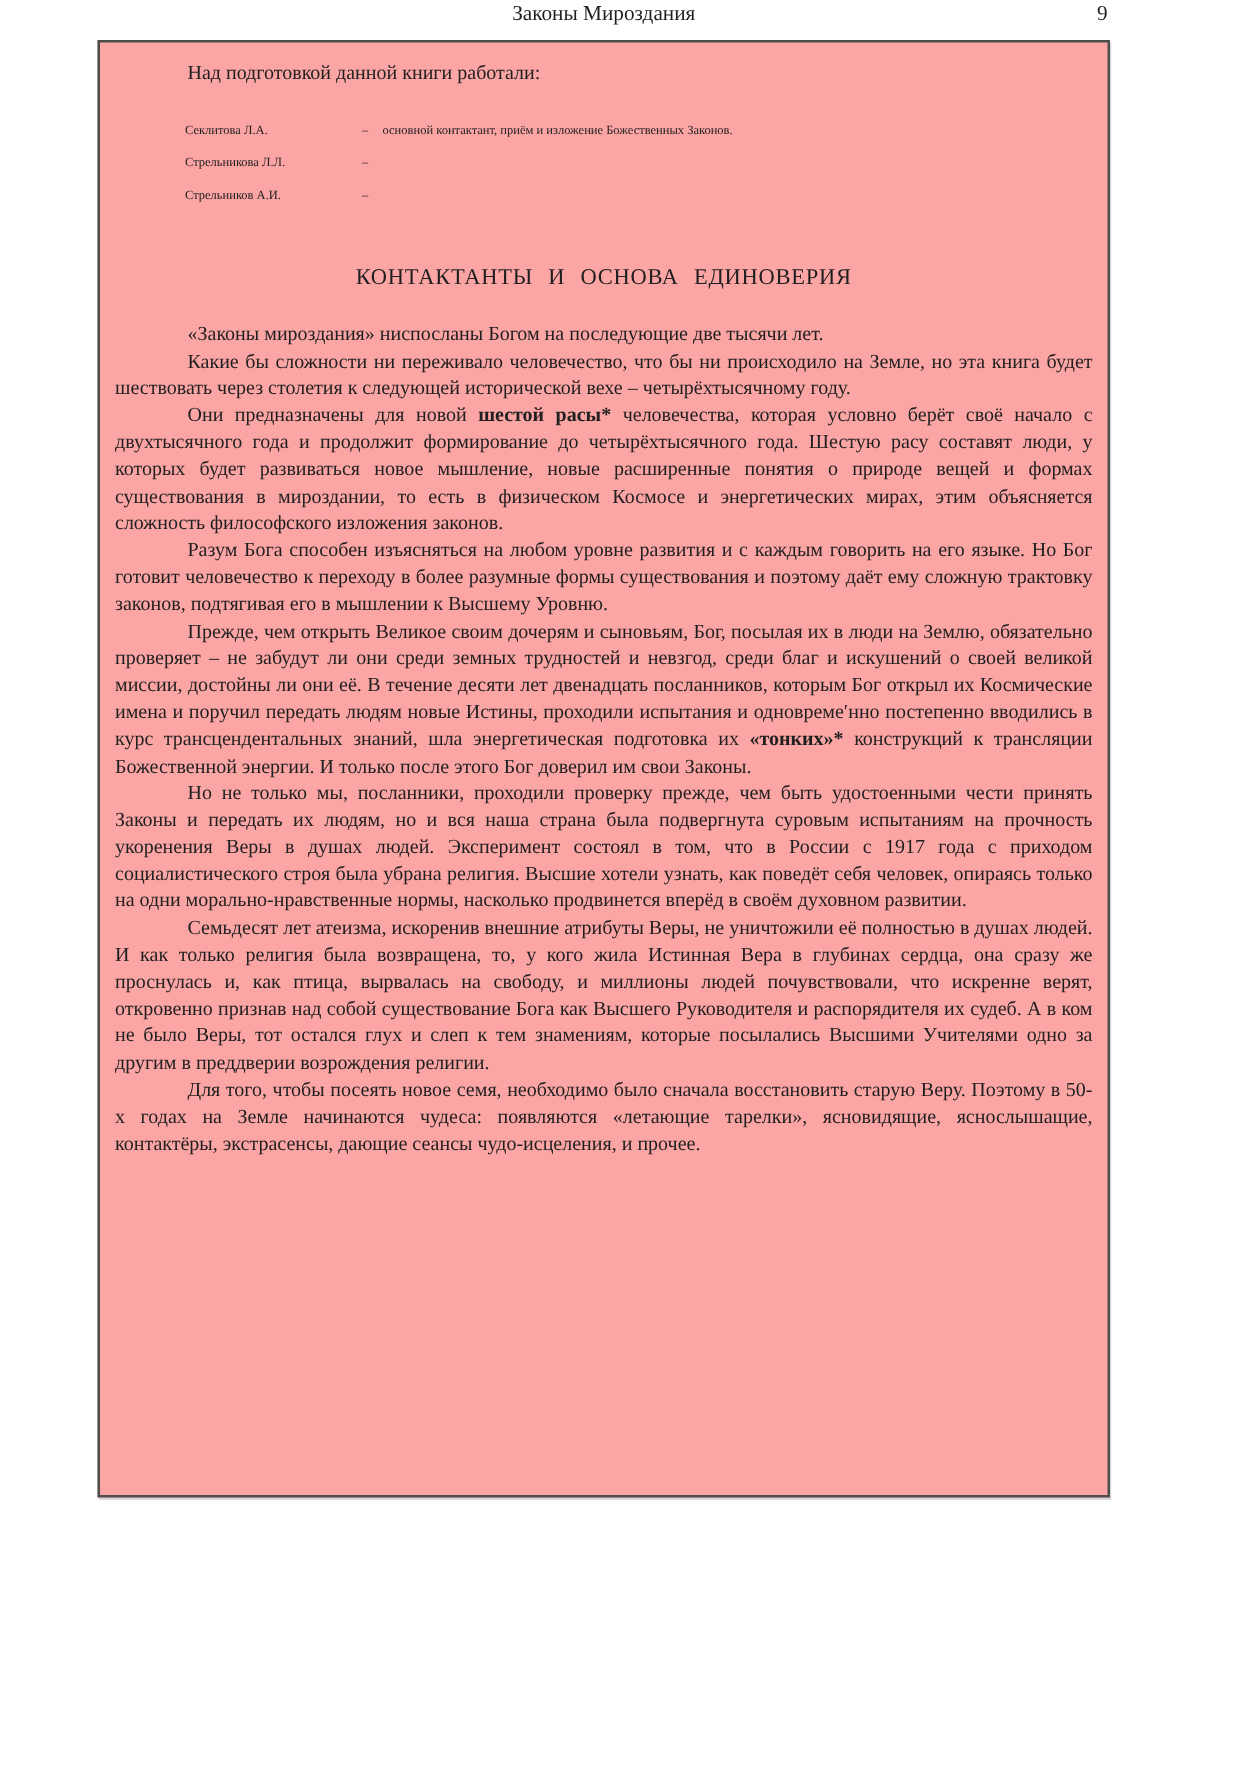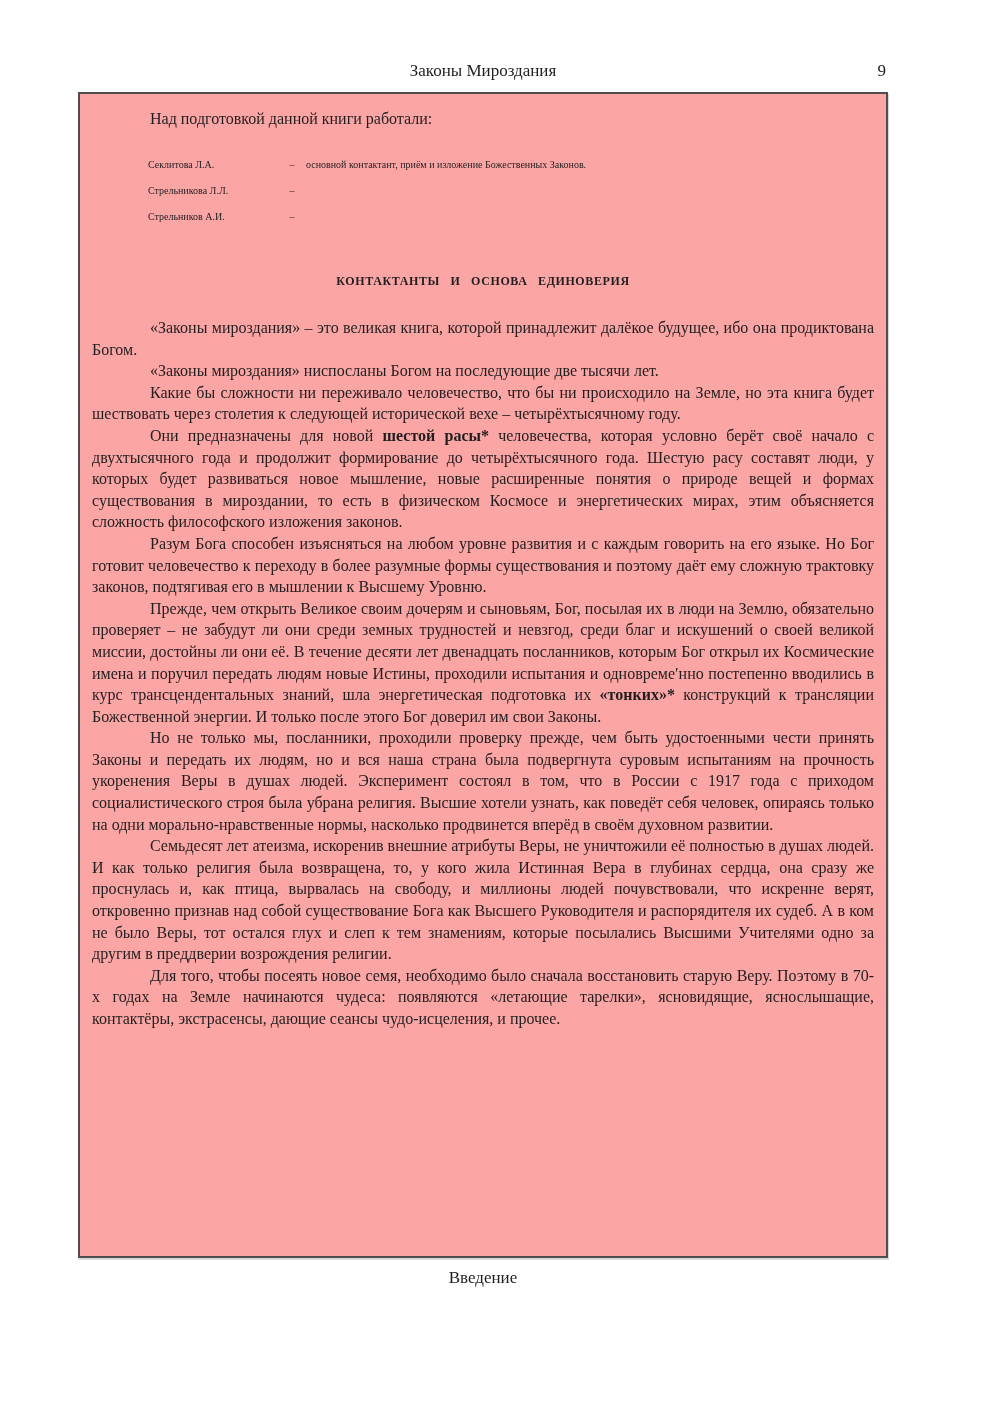--- a/index.html
+++ b/index.html
@@ -11,21 +11,20 @@
     width: 1000px;
     height: 1415px;
     font-family: "Liberation Serif", "DejaVu Serif", serif;
     color: #1f1f1f;
     position: relative;
     overflow: hidden;
   }
   .page {
     width: 948px;
     min-height: 1415px;
-    padding-top: 60px;
     box-sizing: border-box;
   }
   .running-header {
     position: relative;
     width: 810px;
     margin-left: 78px;
     height: 24px;
     font-size: 17px;
     line-height: 22px;
   }
@@ -73,22 +72,22 @@
     line-height: 21.6px;
     text-align: justify;
     text-indent: 58px;
   }
   .announcement {
     margin-top: 30px;
   }
   .section-heading {
     margin: 40px 0 25px 0;
     text-align: center;
-    font-size: 12px;
-    font-weight: bold;
+    font-size: 18px;
+    font-weight: normal;
     letter-spacing: 0.6px;
     word-spacing: 7px;
     line-height: 22px;
   }
   .bold-term {
     font-weight: bold;
   }
   .page-footer {
     width: 810px;
     margin-left: 78px;
@@ -124,33 +123,29 @@
       </div>
       <div class="credit-row">
         <span class="credit-name">Стрельников А.И.</span>
         <span class="credit-dash">–</span>
       </div>
     </div>
 
 
     <h2 class="section-heading">КОНТАКТАНТЫ И ОСНОВА ЕДИНОВЕРИЯ</h2>
 
-    <p class="paragraph">«Законы мироздания» – это великая книга, которой принадлежит далёкое будущее, ибо она продиктована Богом.</p>
     <p class="paragraph">«Законы мироздания» ниспосланы Богом на последующие две тысячи лет.</p>
     <p class="paragraph">Какие бы сложности ни переживало человечество, что бы ни происходило на Земле, но эта книга будет шествовать через столетия к следующей исторической вехе – четырёхтысячному году.</p>
 
     <p class="paragraph"><span>Они предназначены для новой </span><span class="bold-term">шестой расы*</span><span> человечества, которая условно берёт своё начало с двухтысячного года и продолжит формирование до четырёхтысячного года. Шестую расу составят люди, у которых будет развиваться новое мышление, новые расширенные понятия о природе вещей и формах существования в мироздании, то есть в физическом Космосе и энергетических мирах, этим объясняется сложность философского изложения законов.</span></p>
 
     <p class="paragraph">Разум Бога способен изъясняться на любом уровне развития и с каждым говорить на его языке. Но Бог готовит человечество к переходу в более разумные формы существования и поэтому даёт ему сложную трактовку законов, подтягивая его в мышлении к Высшему Уровню.</p>
 
     <p class="paragraph"><span>Прежде, чем открыть Великое своим дочерям и сыновьям, Бог, посылая их в люди на Землю, обязательно проверяет – не забудут ли они среди земных трудностей и невзгод, среди благ и искушений о своей великой миссии, достойны ли они её. В течение десяти лет двенадцать посланников, которым Бог открыл их Космические имена и поручил передать людям новые Истины, проходили испытания и одновреме′нно постепенно вводились в курс трансцендентальных знаний, шла энергетическая подготовка их </span><span class="bold-term">«тонких»*</span><span> конструкций к трансляции Божественной энергии. И только после этого Бог доверил им свои Законы.</span></p>
 
     <p class="paragraph">Но не только мы, посланники, проходили проверку прежде, чем быть удостоенными чести принять Законы и передать их людям, но и вся наша страна была подвергнута суровым испытаниям на прочность укоренения Веры в душах людей. Эксперимент состоял в том, что в России с 1917 года с приходом социалистического строя была убрана религия. Высшие хотели узнать, как поведёт себя человек, опираясь только на одни морально-нравственные нормы, насколько продвинется вперёд в своём духовном развитии.</p>
     <p class="paragraph">Семьдесят лет атеизма, искоренив внешние атрибуты Веры, не уничтожили её полностью в душах людей. И как только религия была возвращена, то, у кого жила Истинная Вера в глубинах сердца, она сразу же проснулась и, как птица, вырвалась на свободу, и миллионы людей почувствовали, что искренне верят, откровенно признав над собой существование Бога как Высшего Руководителя и распорядителя их судеб. А в ком не было Веры, тот остался глух и слеп к тем знамениям, которые посылались Высшими Учителями одно за другим в преддверии возрождения религии.</p>
-    <p class="paragraph">Для того, чтобы посеять новое семя, необходимо было сначала восстановить старую Веру. Поэтому в 70-х годах на Земле начинаются чудеса: появляются «летающие тарелки», ясновидящие, яснослышащие, контактёры, экстрасенсы, дающие сеансы чудо-исцеления, и прочее.</p>
+    <p class="paragraph">Для того, чтобы посеять новое семя, необходимо было сначала восстановить старую Веру. Поэтому в 50-х годах на Земле начинаются чудеса: появляются «летающие тарелки», ясновидящие, яснослышащие, контактёры, экстрасенсы, дающие сеансы чудо-исцеления, и прочее.</p>
 
   </section>
 
-  <footer class="page-footer">
-    <span>Введение</span>
-  </footer>
 
 </div>
 
 </body></html>

